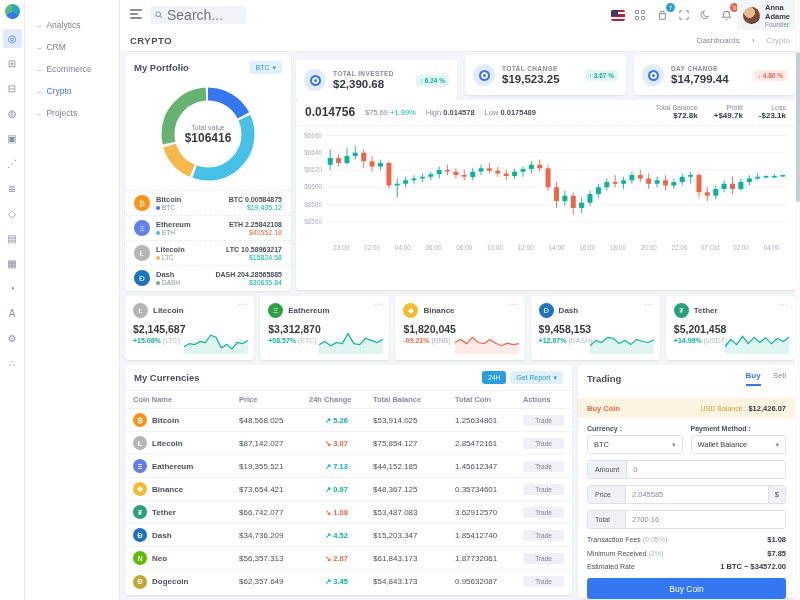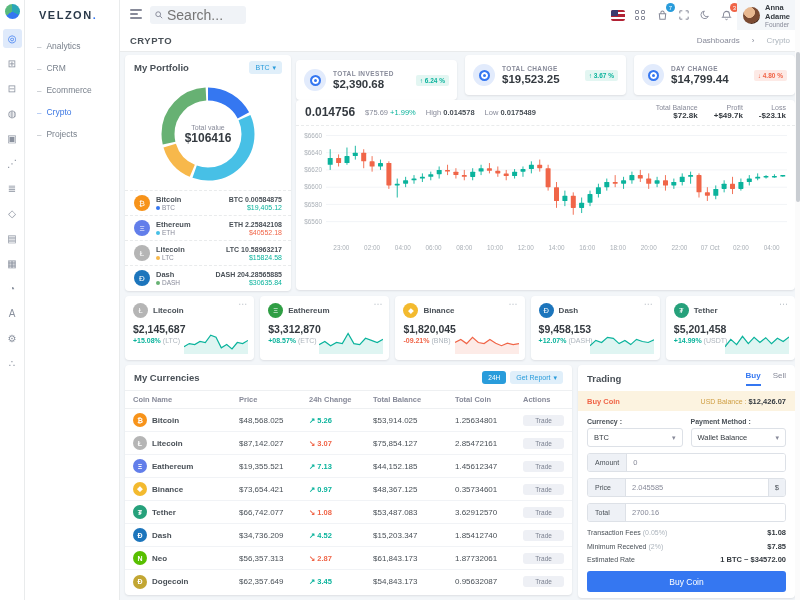--- a/index.html
+++ b/index.html
@@ -114,21 +114,21 @@
   #currencies { left:125px; top:365px; width:447px; height:230px; overflow:hidden; }
   #cur-head-btns { display:flex; gap:4px; }
   .btn-24h { font-size:6.5px; padding:2.5px 6px; border-radius:3px; background:#299cdb; color:#fff; border:none; cursor:pointer; font-family:"Liberation Sans",sans-serif; }
   .tbl-cols, .tbl-row { display:grid; grid-template-columns:106px 70px 64px 82px 68px 41px; align-items:center; padding:0 8px; }
   .tbl-cols { height:19px; border-top:1px solid #eef0f2; border-bottom:1px solid #eef0f2; }
   .tbl-cols span { font-size:7.5px; color:#878a99; font-weight:bold; }
   .tbl-row { height:23px; border-bottom:1px solid #f1f3f6; font-size:8px; color:#495057; }
   .tbl-row:last-child { border-bottom:none; }
   .tr-coin { display:flex; align-items:center; gap:5px; font-weight:bold; }
   .tr-coin .coin-ic { width:14px; height:14px; font-size:7px; }
-  .chg-cell { font-weight:bold; font-size:7.5px; }
+  .chg-cell { font-weight:bold; font-size:7.5px;margin-left:16px; }
   .trade-btn { font-size:6.5px; padding:2px 7px; border-radius:3px; background:#eef0f5; color:#7b8190; border:none; cursor:pointer; font-family:"Liberation Sans",sans-serif; }
 
   
   #trading { left:578px; top:365px; width:217px; height:233px; }
   #trade-tabs { display:flex; gap:12px; }
   .t-tab { font-size:8px; color:#878a99; padding-bottom:4px; cursor:pointer; }
   .t-tab.active { color:#3577f1; font-weight:bold; border-bottom:2px solid #3577f1; }
   #trade-banner { height:20px; background:#fcf3e0; display:flex; align-items:center; justify-content:space-between; padding:0 9px; }
   #trade-banner .bc { font-size:7.5px; color:#f06548; font-weight:bold; }
   #trade-banner .ub { font-size:7px; color:#cf9f44; }
@@ -171,21 +171,20 @@
       <div class="rail-item">▤</div>
       <div class="rail-item">▦</div>
       <div class="rail-item">◔</div>
       <div class="rail-item">A</div>
       <div class="rail-item">⚙</div>
       <div class="rail-item">∴</div>
     </div>
 </div>
 
 <div id="submenu">
-  <div id="logo-text"><span>VELZON</span><span class="dot">.</span></div>
   <div id="submenu-items">
       <div class="sm-item">
      <span class="sm-dash">–</span>
      <span>Analytics</span>
       </div>
       <div class="sm-item">
      <span class="sm-dash">–</span>
      <span>CRM</span>
       </div>
       <div class="sm-item">
@@ -713,21 +712,21 @@
     <span>$62,357.649</span>
     <span class="chg-cell up-t">↗ 3.45</span>
     <span>$54,843.173</span>
     <span>0.95632087</span>
     <button class="trade-btn">Trade</button>
       </div>
     </div>
 </div>
 
 <div class="card" id="trading">
-  <div class="card-head" style="padding-bottom:5px;">
+  <div class="card-head" style="padding-bottom:12px;">
     <span class="card-title">Trading</span>
     <div id="trade-tabs">
       <span class="t-tab active">Buy</span>
       <span class="t-tab">Sell</span>
     </div>
   </div>
   <div id="trade-banner">
     <span class="bc">Buy Coin</span>
     <span class="ub"><span>USD Balance :</span> <b>$12,426.07</b></span>
   </div>

